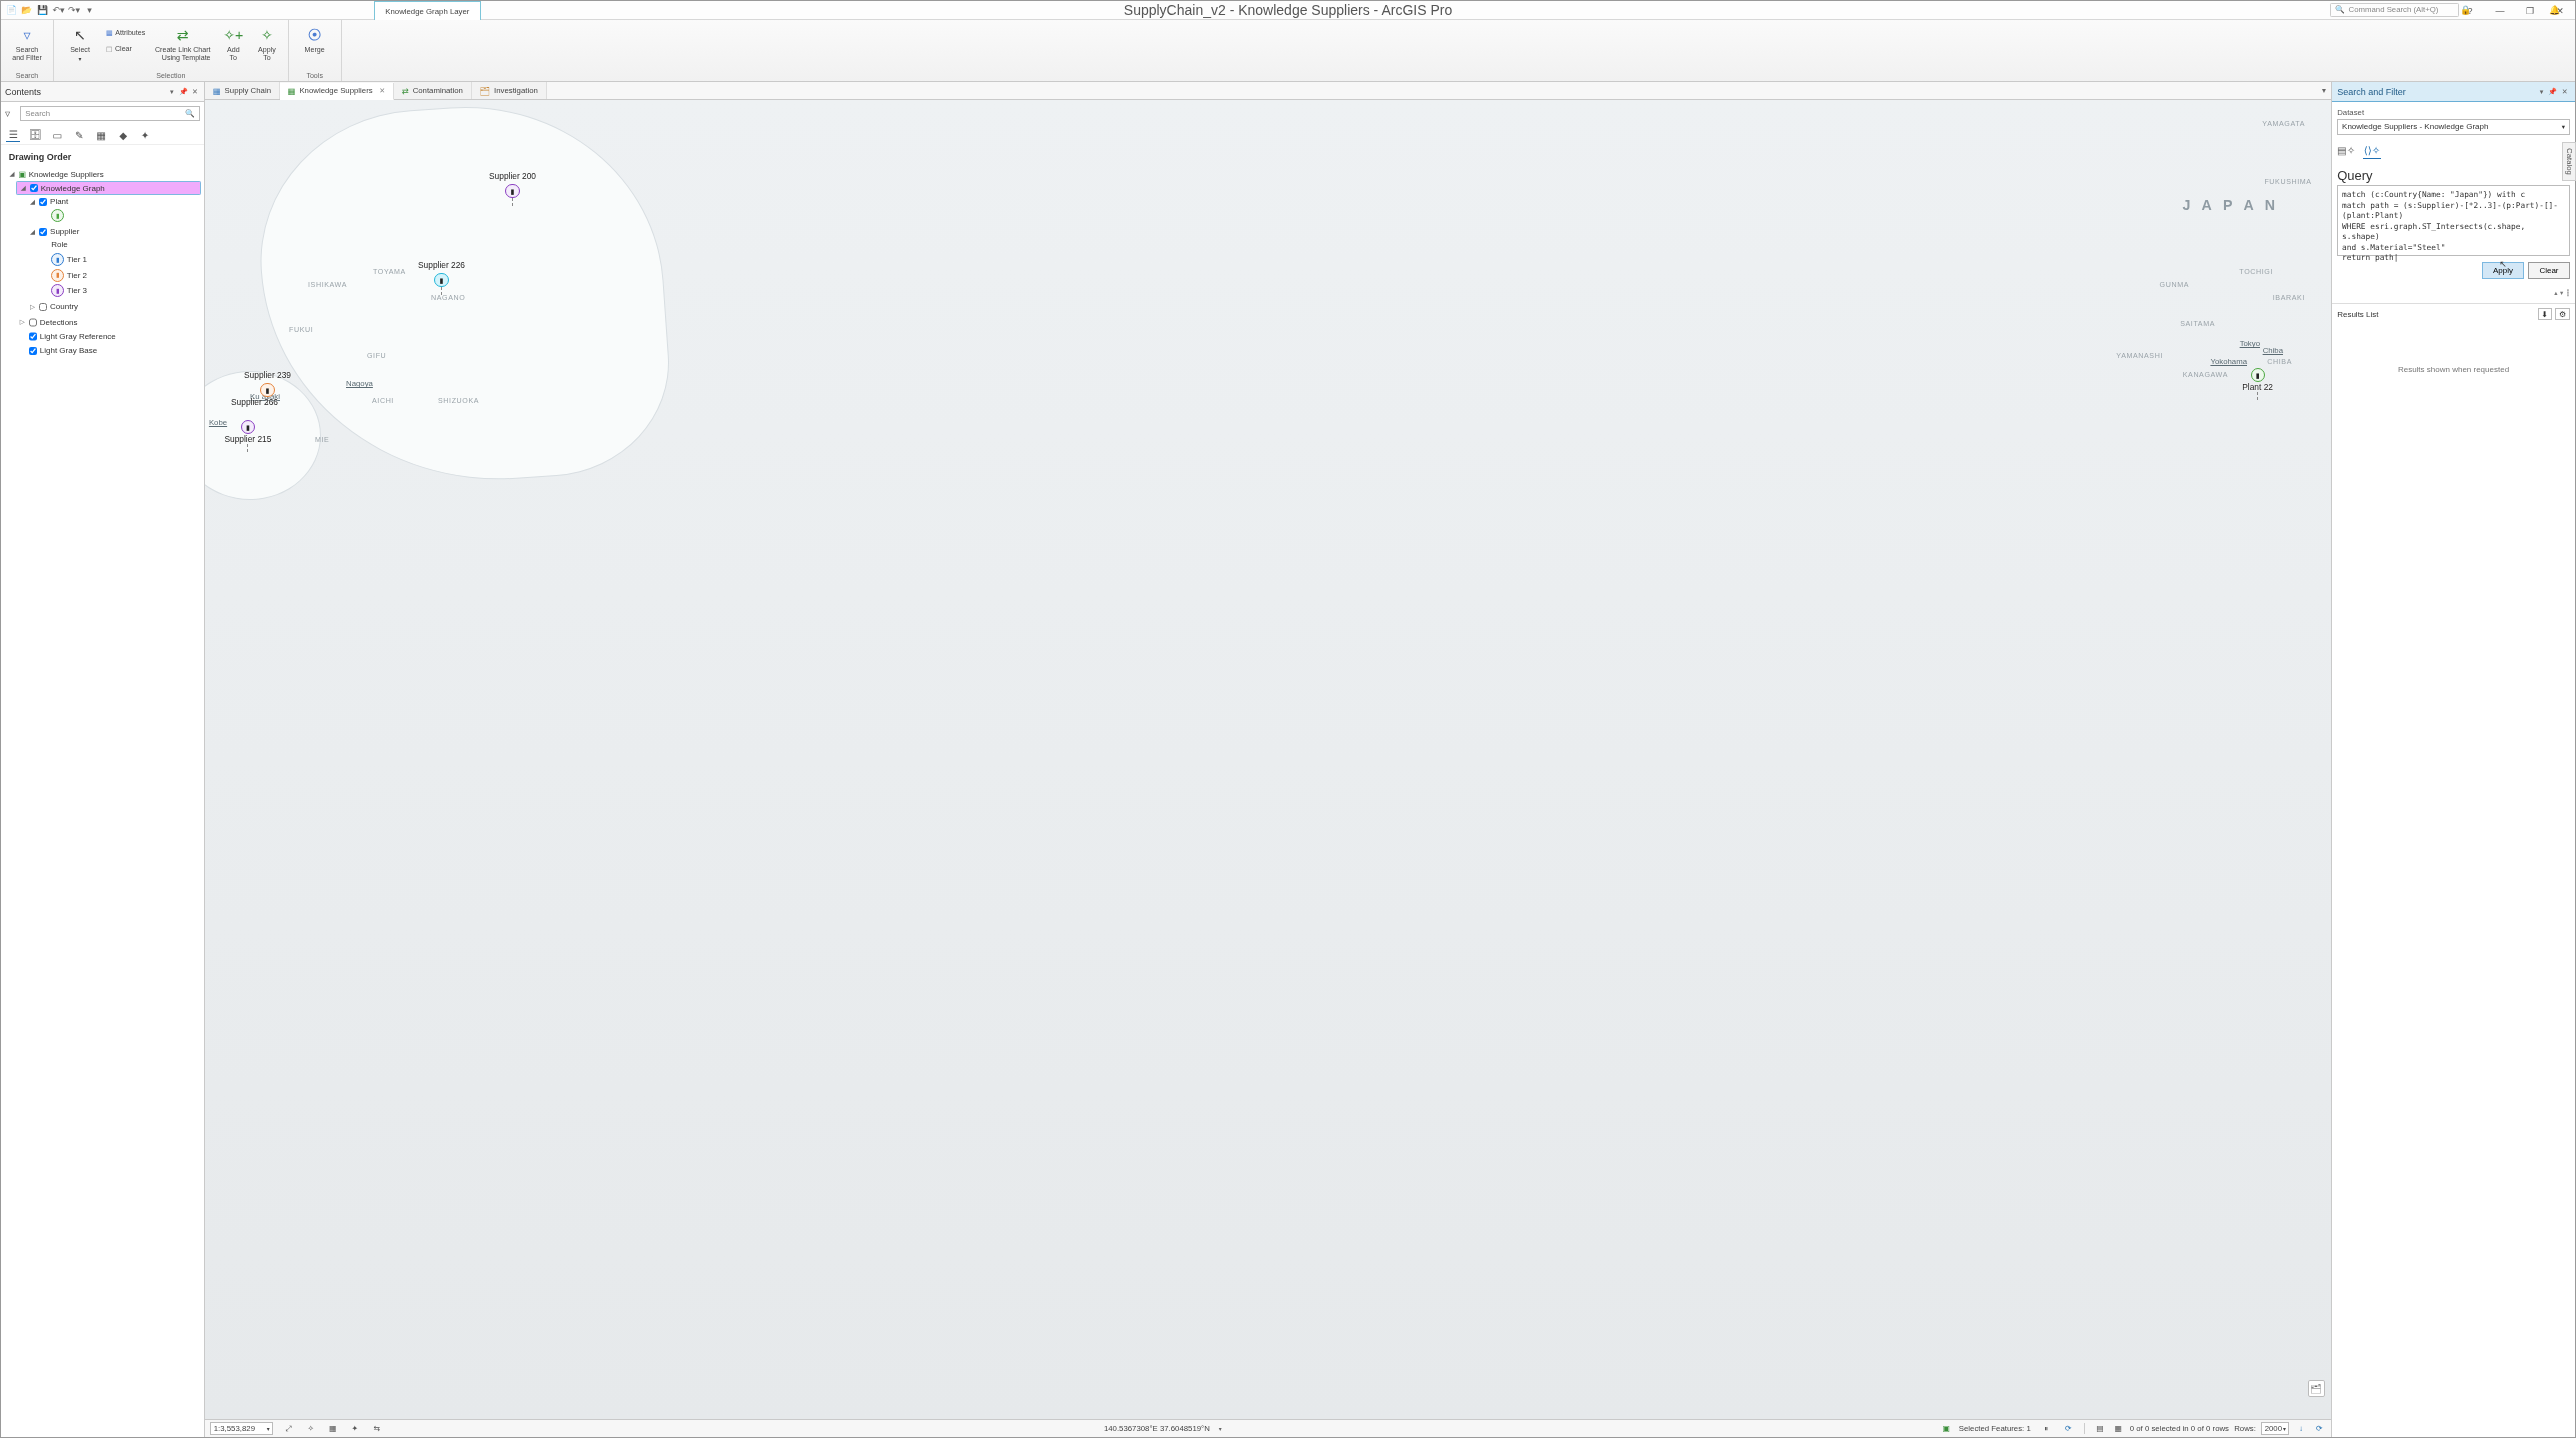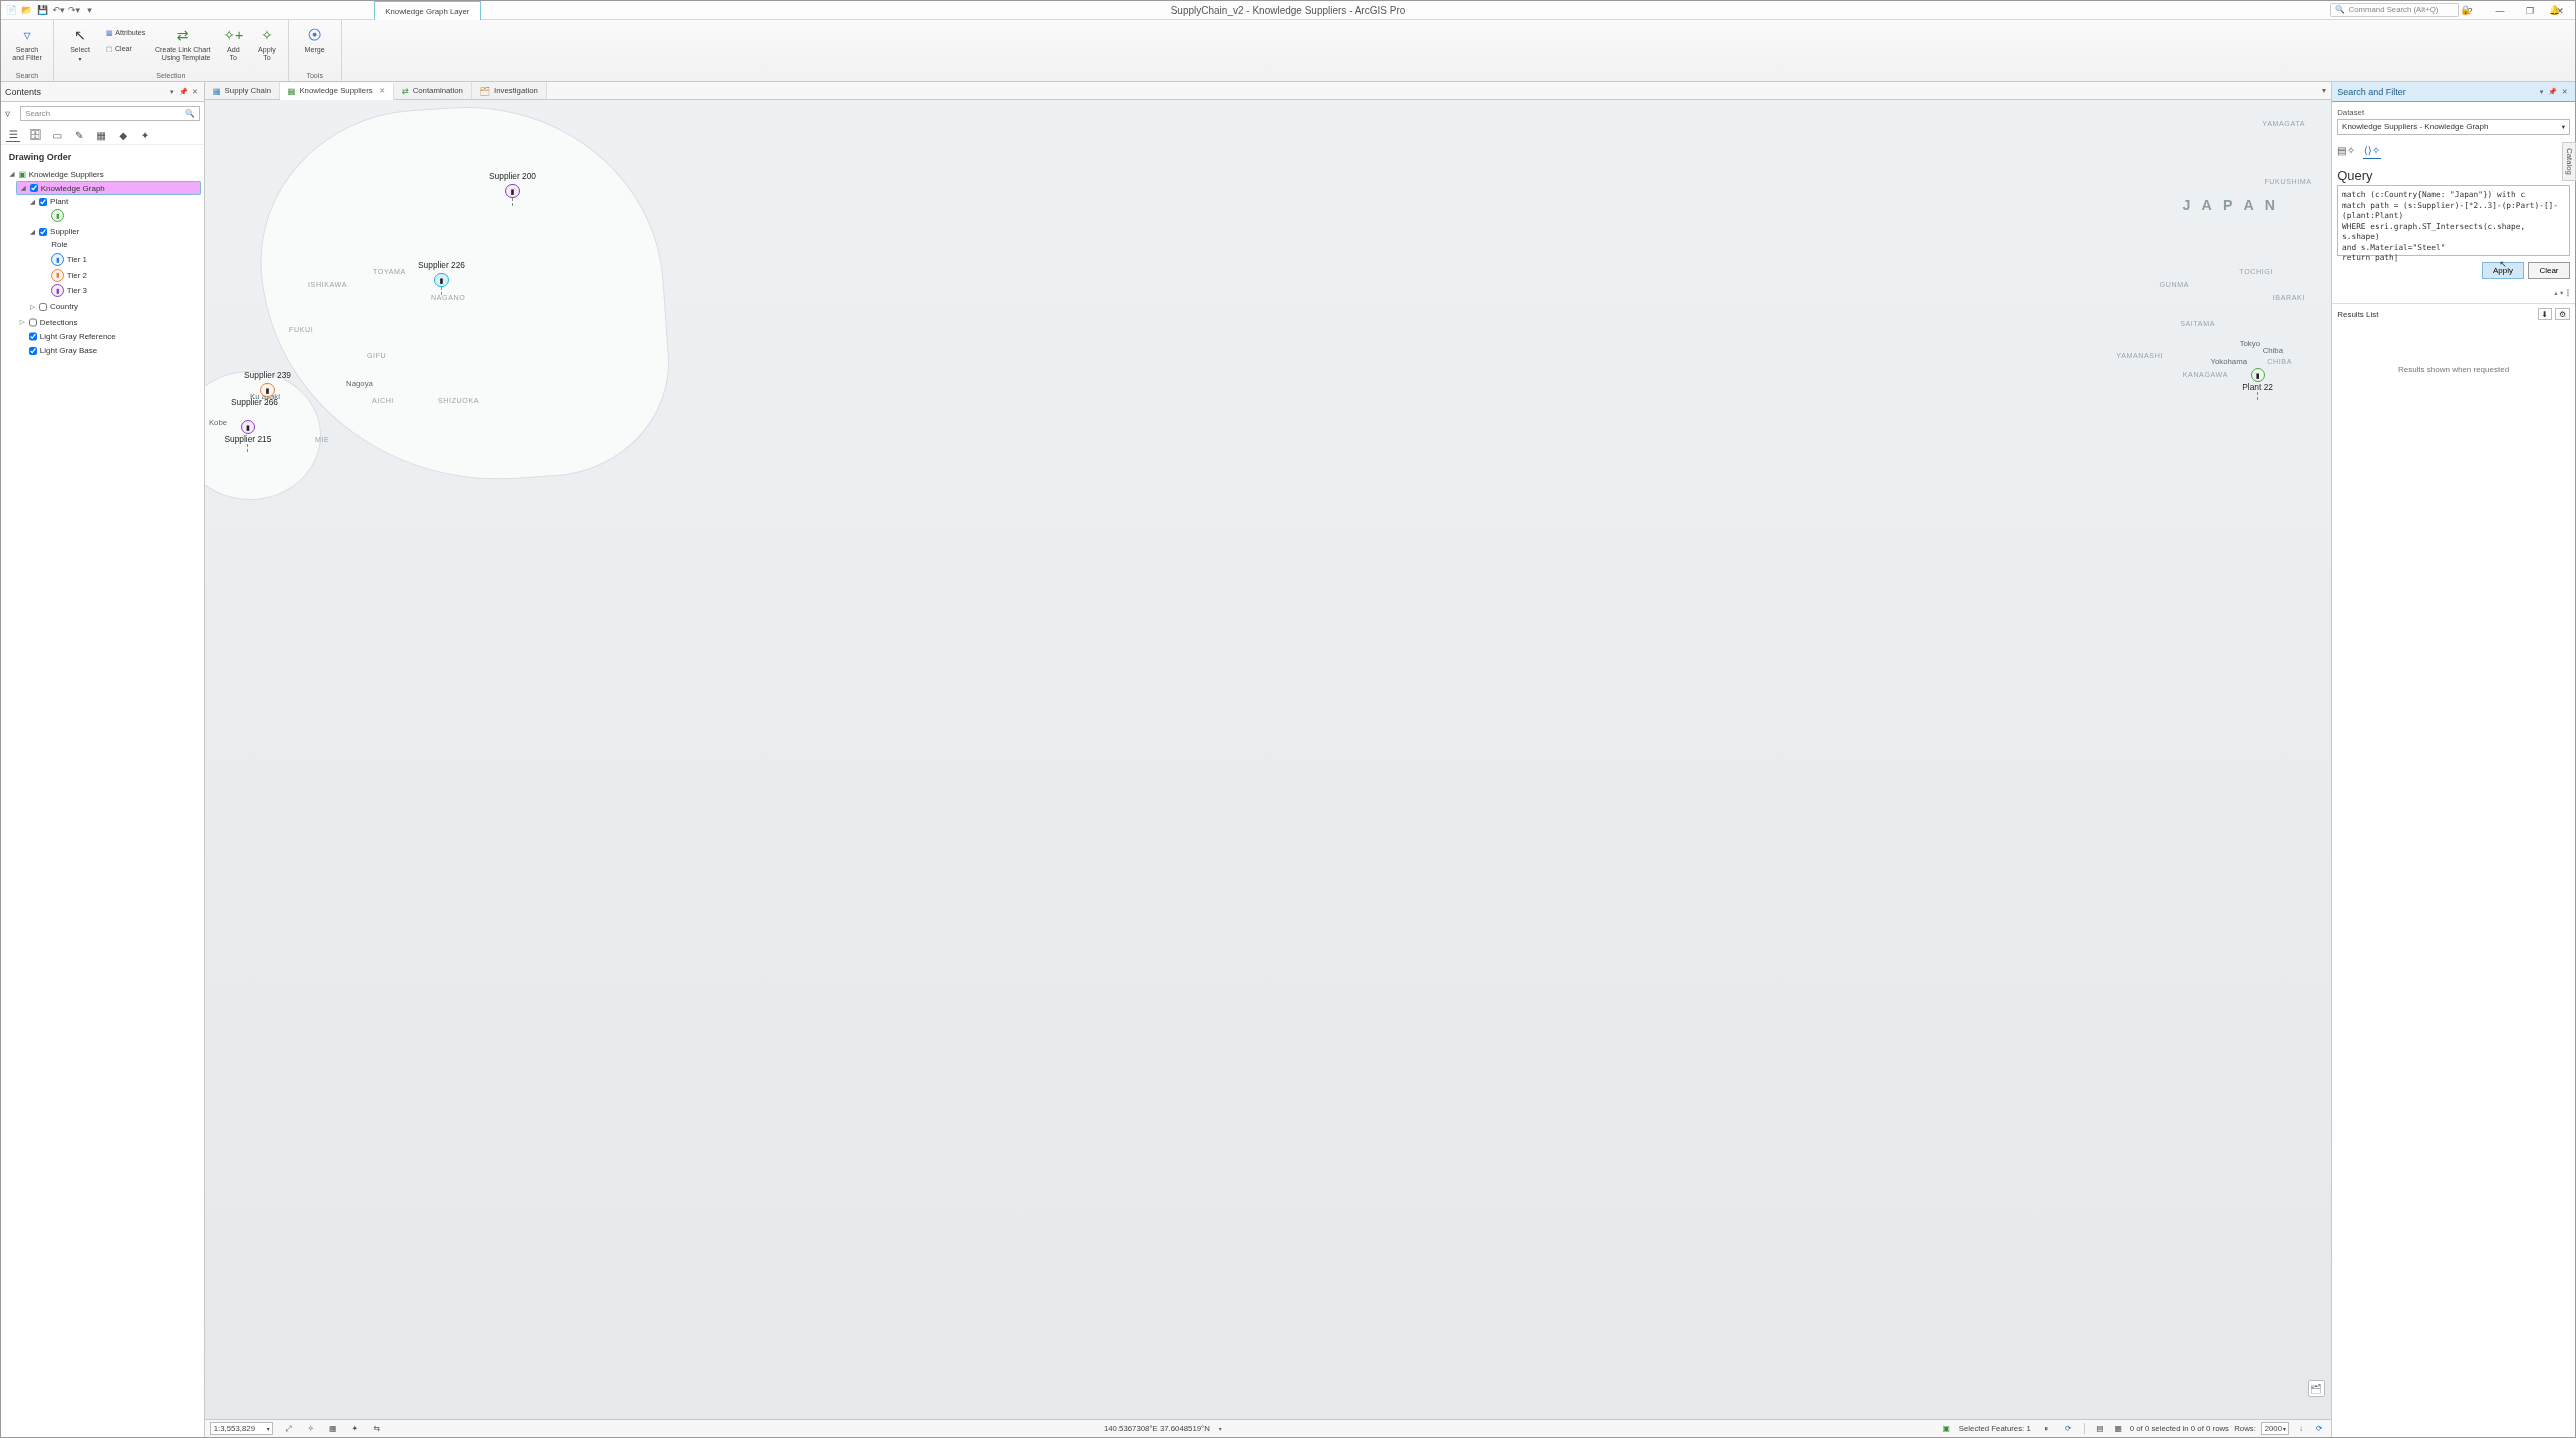--- a/index.html
+++ b/index.html
@@ -6,21 +6,21 @@
 html, body { width: 100%; height: 100%; overflow: hidden; background: #fff; }
 
 .window { display: flex; flex-direction: column; height: 100vh; border: 0.6px solid #999; }
 .qat { display: flex; gap: 3.9px; padding: 0 5.2px; align-items: center; }
 .qat-icon { width: 11.6px; height: 11.6px; display:flex; align-items:center; justify-content:center; font-size:9px; }
 .win-ctrls { display:flex; gap:0; }
 .win-ctrls div { width:30px; height:19.4px; display:flex; align-items:center; justify-content:center; font-size:9px; color:#555;}
 
 
 .headerrow { height:19.4px; display:flex; align-items:stretch; background:#fdfdfd; border-bottom:0.6px solid #d7d7d7; position:relative;}
-.headerrow .title-text { position:absolute; left:0; right:0; top:0; text-align:center; line-height:19.4px; font-size:10px; color:#555; pointer-events:none;}
+.headerrow .title-text { position:absolute; left:0; right:0; top:0; text-align:center; line-height:19.4px; font-size:14px; color:#555; pointer-events:none;}
 .context-label { position:absolute; left:373px; top:0; height:19.4px; padding:0 10.3px; line-height:19.4px; font-size:7.8px; background:#fff; border:0.6px solid #7cc5d9; border-bottom:none; color:#444;}
 .cmd-search { position:absolute; right:116px; top:1.9px; width:129px; height:14.2px; border:0.6px solid #ccc; border-radius:1.3px; display:flex; align-items:center; padding:0 3.9px; font-size:7.8px; color:#888;}
 .lock-icon { position:absolute; right:103px; top:3.9px; font-size:9px; color:#9ac06f;}
 .notif { position:absolute; right:14.2px; top:3.9px; font-size:9px; color:#3b82c4;}
 
 
 .tabs { height:18px; display:flex; align-items:flex-end; background:#fdfdfd; padding-left:0; font-size:8.4px;}
 .tab { padding:3.9px 11.6px; color:#555; cursor:pointer; }
 .tab.project { background:#1f6fb2; color:#fff; }
 .tab.active { color:#1f6fb2; border-bottom:1.3px solid #1f6fb2; }
@@ -68,21 +68,21 @@
 .mapwrap { flex:1; display:flex; flex-direction:column; min-width:0;}
 .maptabs { height:18px; background:#f7f7f7; border-bottom:0.6px solid #c9c9c9; display:flex; align-items:stretch; font-size:7.8px;}
 .mtab { display:flex; align-items:center; gap:3.9px; padding:0 7.8px; border-right:0.6px solid #ddd; color:#444; background:#f2f2f2;}
 .mtab.active { background:#fff; border-bottom:1.3px solid #fff; position:relative; top:0.6px;}
 .mtab .close { font-size:7.1px; color:#888; margin-left:2.6px;}
 .mtab .ic { font-size:8.4px;}
 .maptabs .more { margin-left:auto; padding:0 5.2px; display:flex; align-items:center; color:#666;}
 
 .mapview { flex:1; position:relative; background:linear-gradient(#eef1f3,#e6e9eb); overflow:hidden;}
 .region-label { position:absolute; font-size:7.1px; color:#9aa3a9; letter-spacing:0.6px; font-weight:500;}
-.city-label { position:absolute; font-size:7.8px; color:#5a6a72;}
+.city-label { position:absolute; font-size:7.8px; color:#5a6a72;text-decoration:underline;}
 .japan-label { position:absolute; right:52px; top:97px; font-size:14.2px; color:#8f9ba3; letter-spacing:3.9px; font-weight:600;}
 .marker { position:absolute; display:flex; flex-direction:column; align-items:center; font-size:8.4px; color:#222;}
 .marker .msym { width:14.2px; height:14.2px; border-radius:50%; border:1.6px solid; display:flex; align-items:center; justify-content:center; background:#fff; font-size:7.1px; margin-top:2.6px;}
 .marker .msym::before { content:""; position:absolute; width:0; border-left:0.6px dashed #888; height:7.8px; top:100%; }
 .marker .mlabel { font-weight:400; text-shadow:0 0 1.9px #fff,0 0 1.9px #fff;}
 .marker .msym.t1 { border-color:#21b6d9; background:#d3f3fb;}
 .marker .msym.t2 { border-color:#e4833c; background:#fdf2e9;}
 .marker .msym.t3 { border-color:#8a3ec2; background:#f4ecfb;}
 .marker .msym.pl { border-color:#4aa63f; background:#edf8ec;}
 

